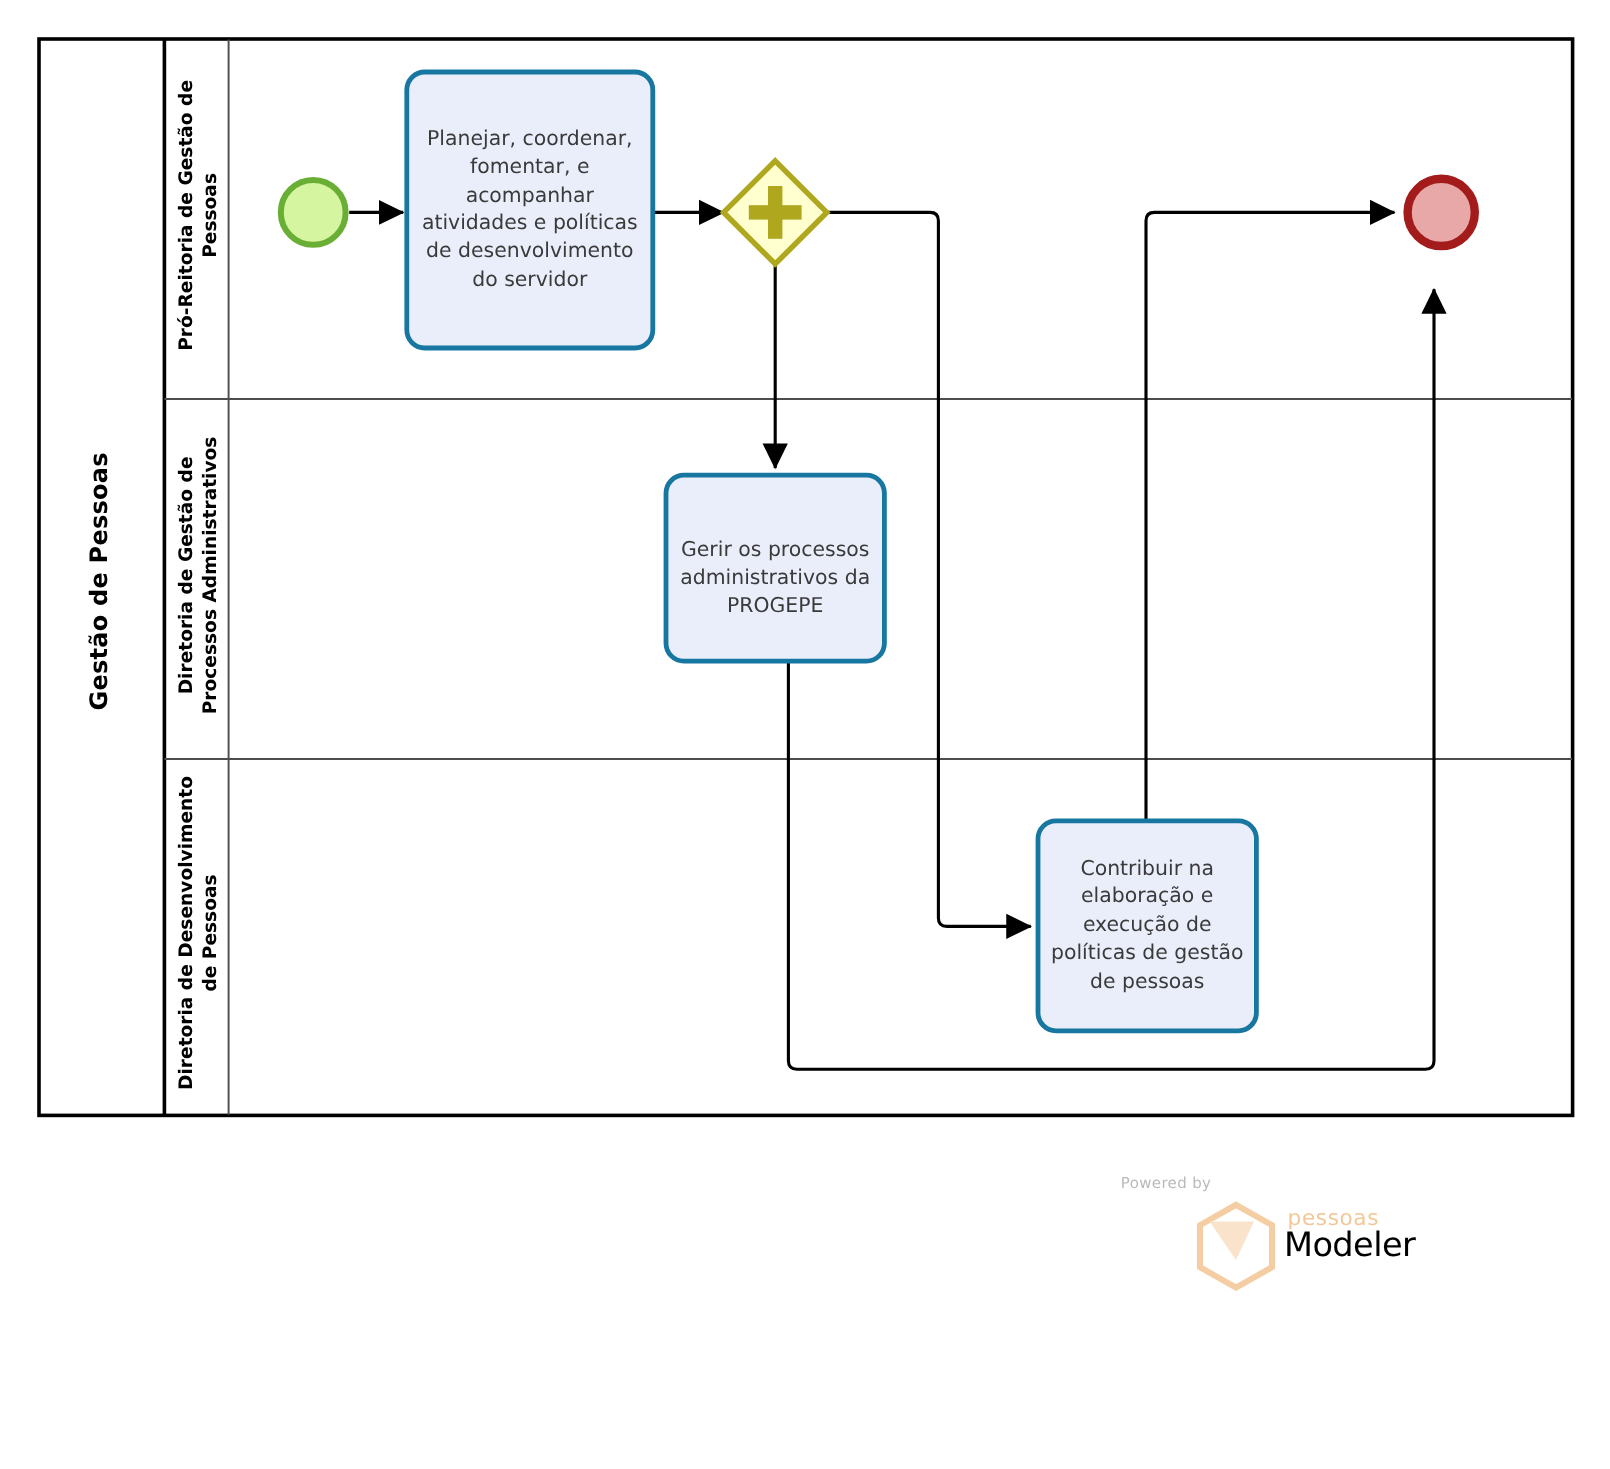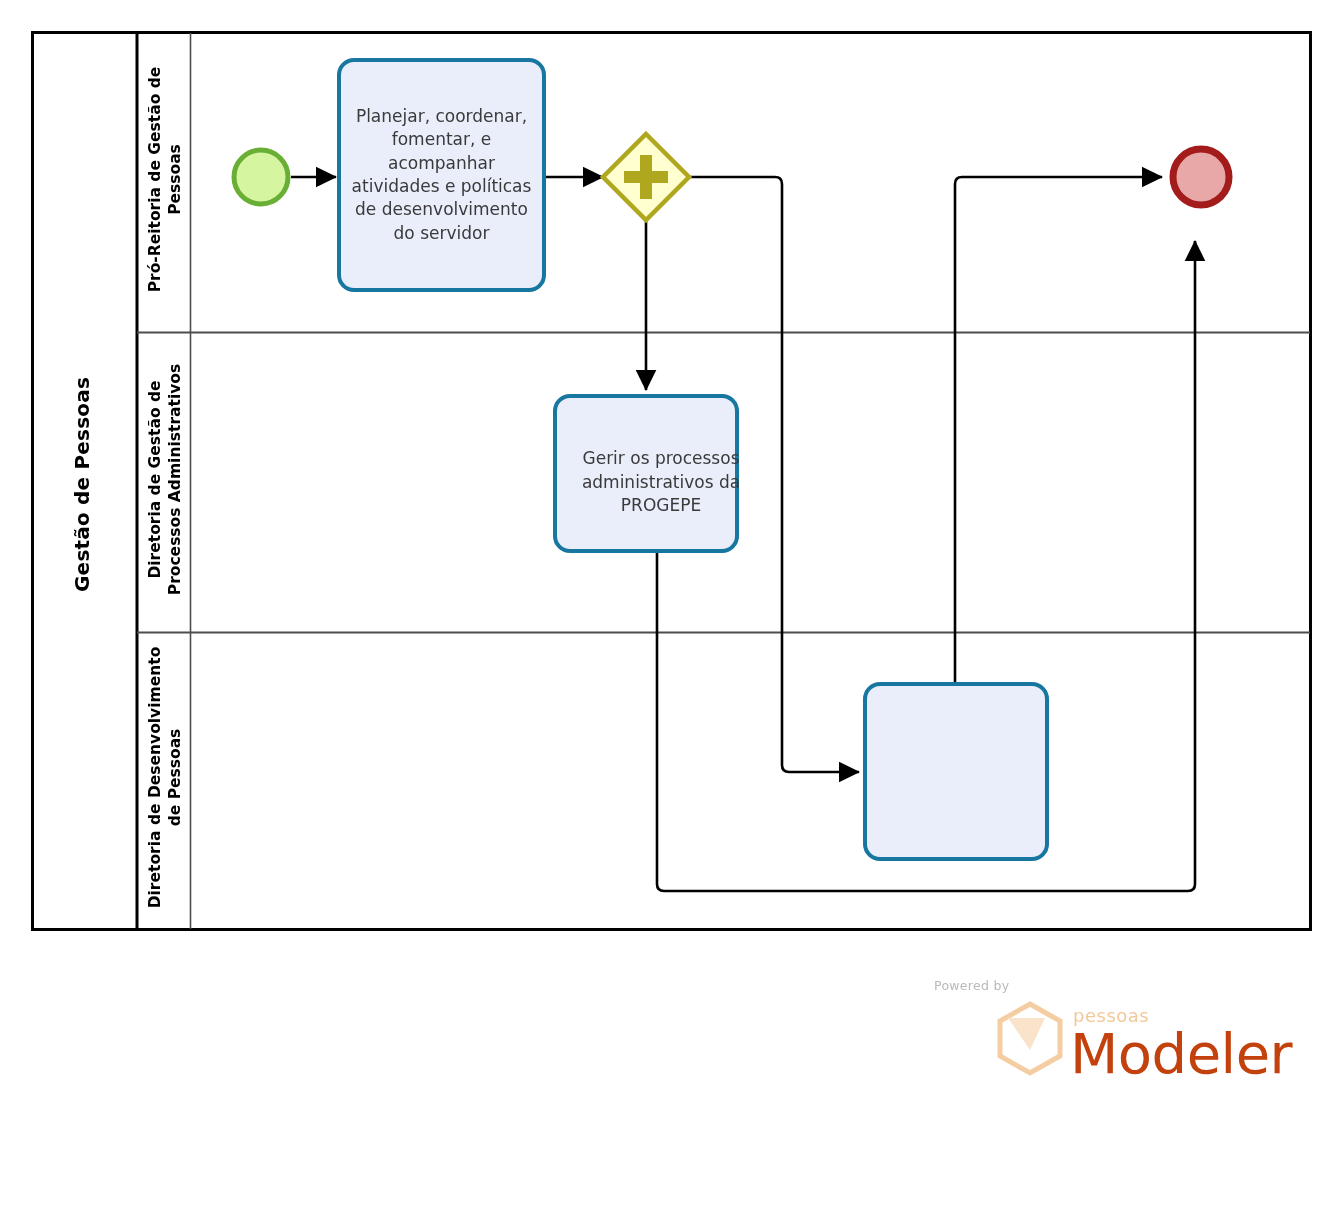--- a/index.html
+++ b/index.html
@@ -64,22 +64,22 @@
     letter-spacing: 0.3px;
   }
   .bizagi-brand {
     position: absolute;
     font-size: 18px;
     color: #f2c89a;
     letter-spacing: 0.5px;
   }
   .bizagi-modeler {
     position: absolute;
-    font-size: 56px;
-    color: #c2410c;
+    font-size: 28px;
+    color: #000000;
     letter-spacing: -0.5px;
   }
 </style>
 </head>
 <body>
 
 <div id="canvas">
 
   <svg class="diagram-svg" viewBox="0 0 1342 1224">
     <defs>
@@ -136,22 +136,23 @@
   <div class="pool-title" style="left:70px; top:592px; transform: rotate(-90deg);">Gestão de Pessoas</div>
 
   <div class="lane-title" style="left:146px; top:322px; width:285px; transform: rotate(-90deg);">Pró-Reitoria de Gestão de Pessoas</div>
 
   <div class="lane-title" style="left:146px; top:622px; width:285px; transform: rotate(-90deg);">Diretoria de Gestão de Processos Administrativos</div>
 
   <div class="lane-title" style="left:146px; top:920px; width:285px; transform: rotate(-90deg);">Diretoria de Desenvolvimento de Pessoas</div>
 
   <div class="task-label" style="left:341px; top:62px; width:201px; height:226px;">Planejar, coordenar, fomentar, e acompanhar atividades e políticas de desenvolvimento do servidor</div>
 
-  <div class="task-label" style="left:557px; top:398px; width:178px; height:169px;margin-left:15px;">Gerir os processos administrativos da PROGEPE</div>
+  <div class="task-label" style="left:557px; top:398px; width:178px; height:169px;">Gerir os processos administrativos da PROGEPE</div>
 
+  <div class="task-label" style="left:867px; top:686px; width:178px; height:171px;">Contribuir na elaboração e execução de políticas de gestão de pessoas</div>
 
   <div class="bizagi-powered" style="left:934px; top:978px;">Powered by</div>
 
   <div class="bizagi-brand" style="left:1073px; top:1005px;">pessoas</div>
 
   <div class="bizagi-modeler" style="left:1070px; top:1021px;">Modeler</div>
 
 </div>
 
 </body></html>

